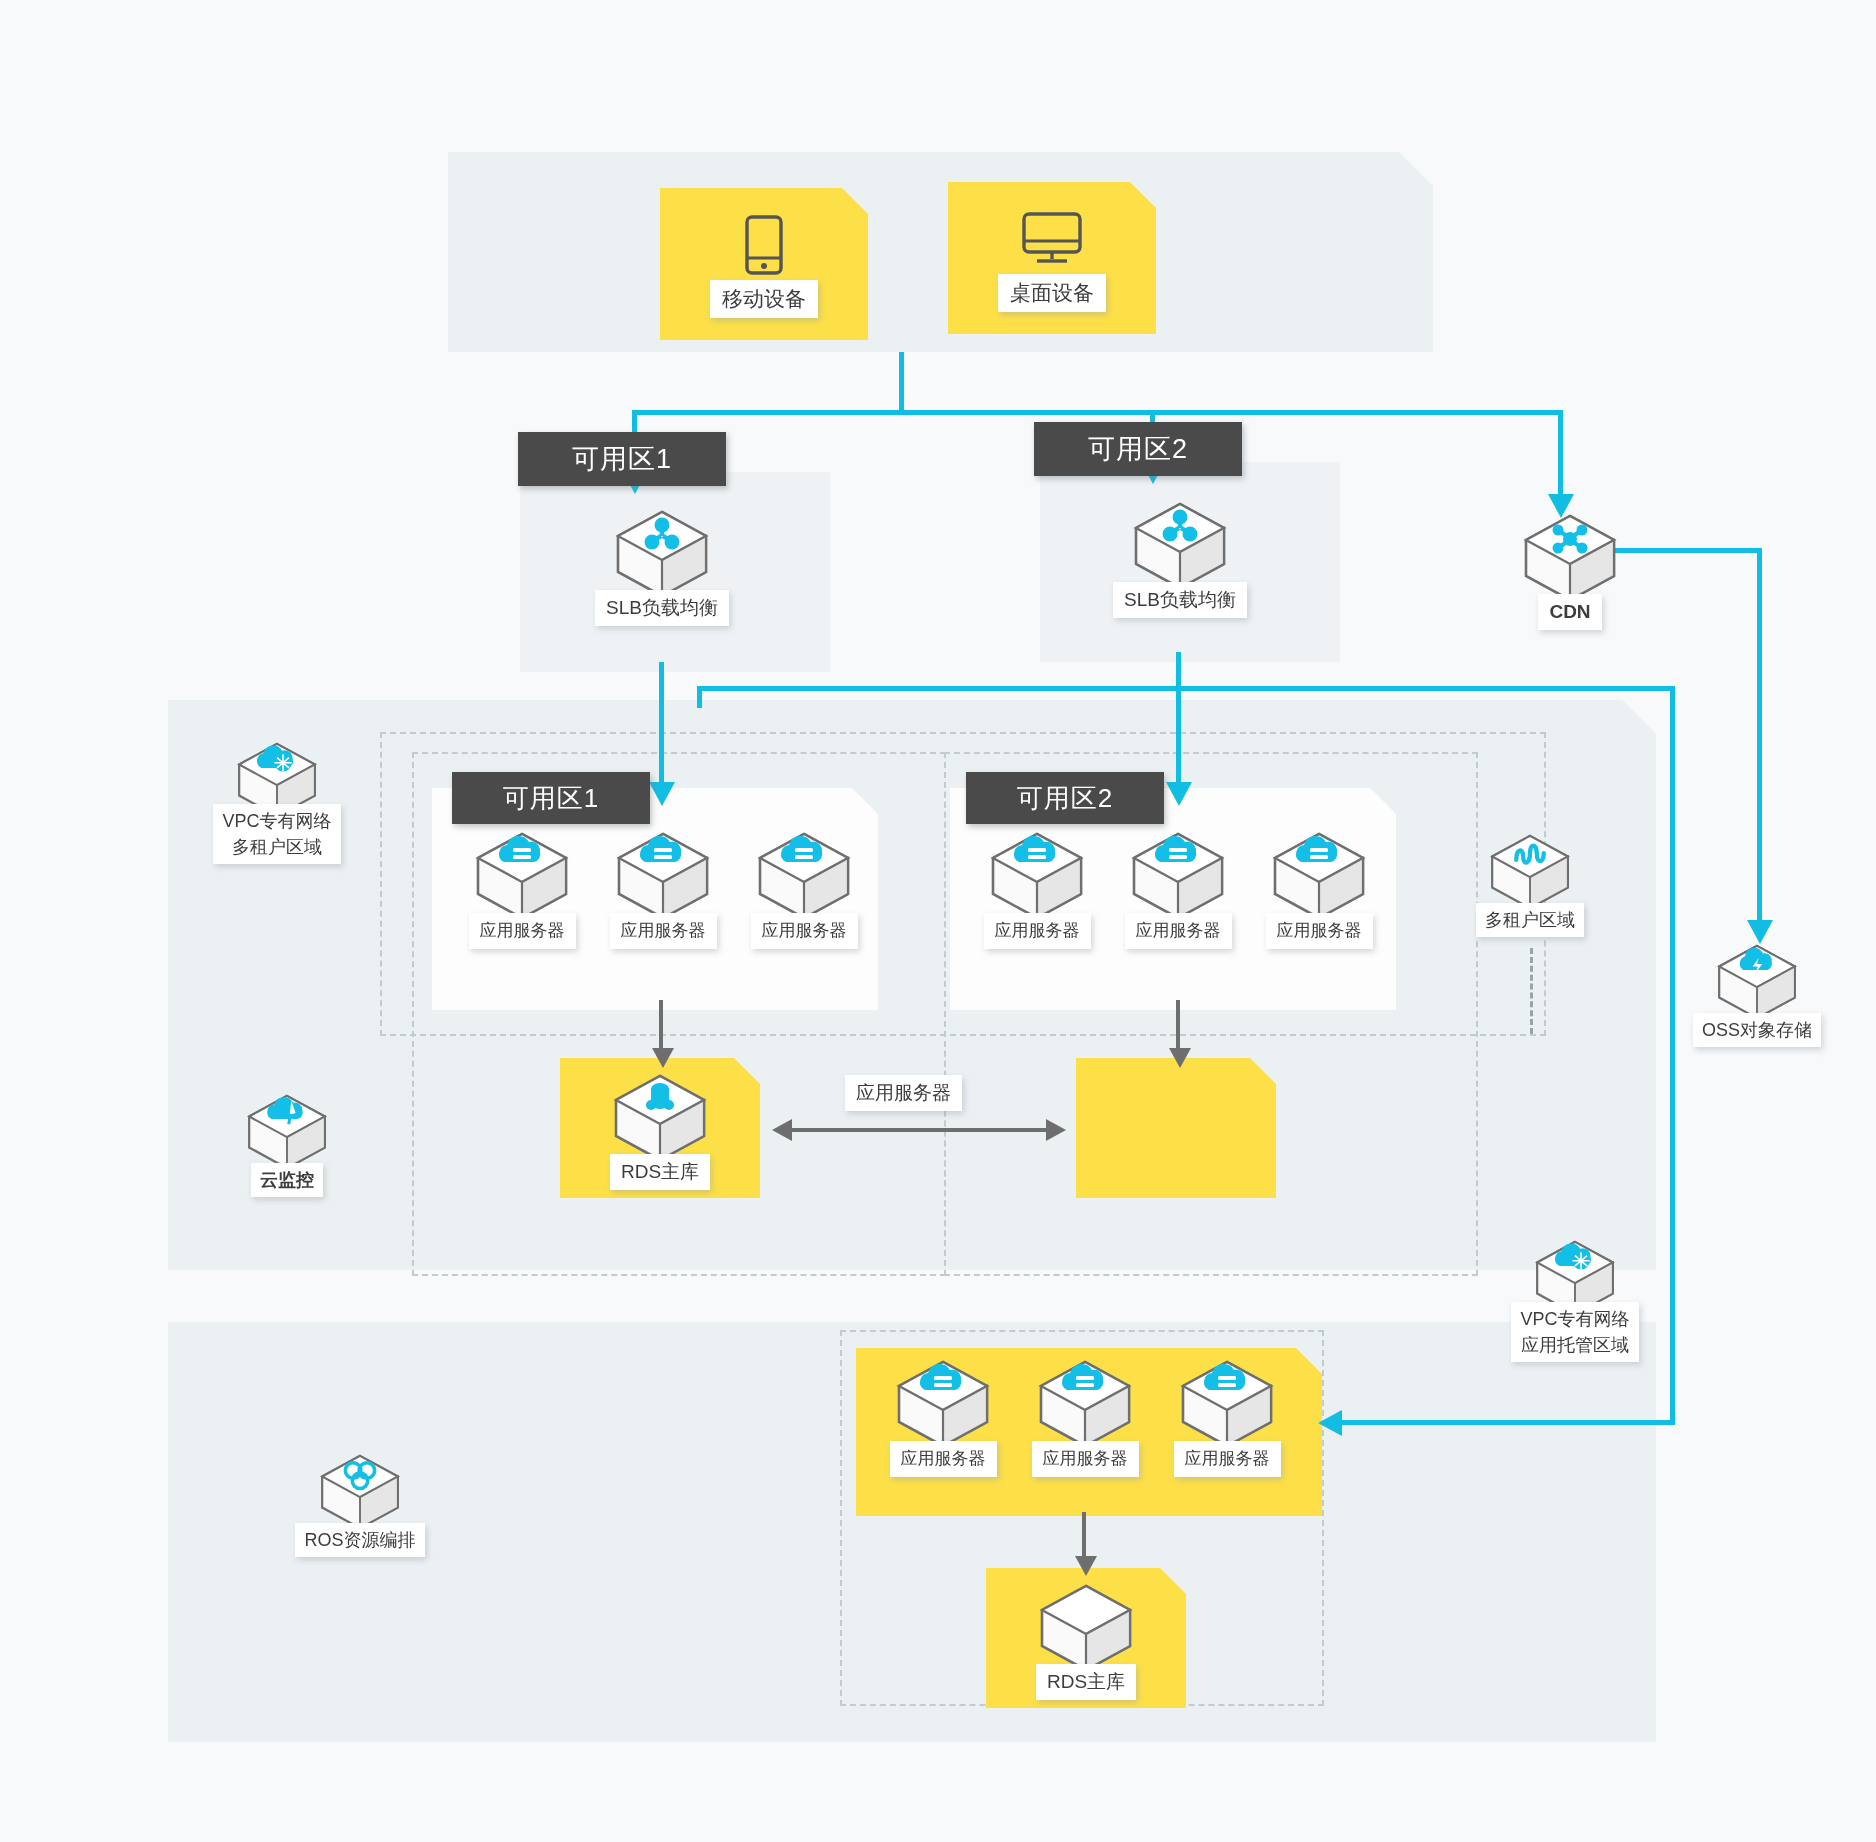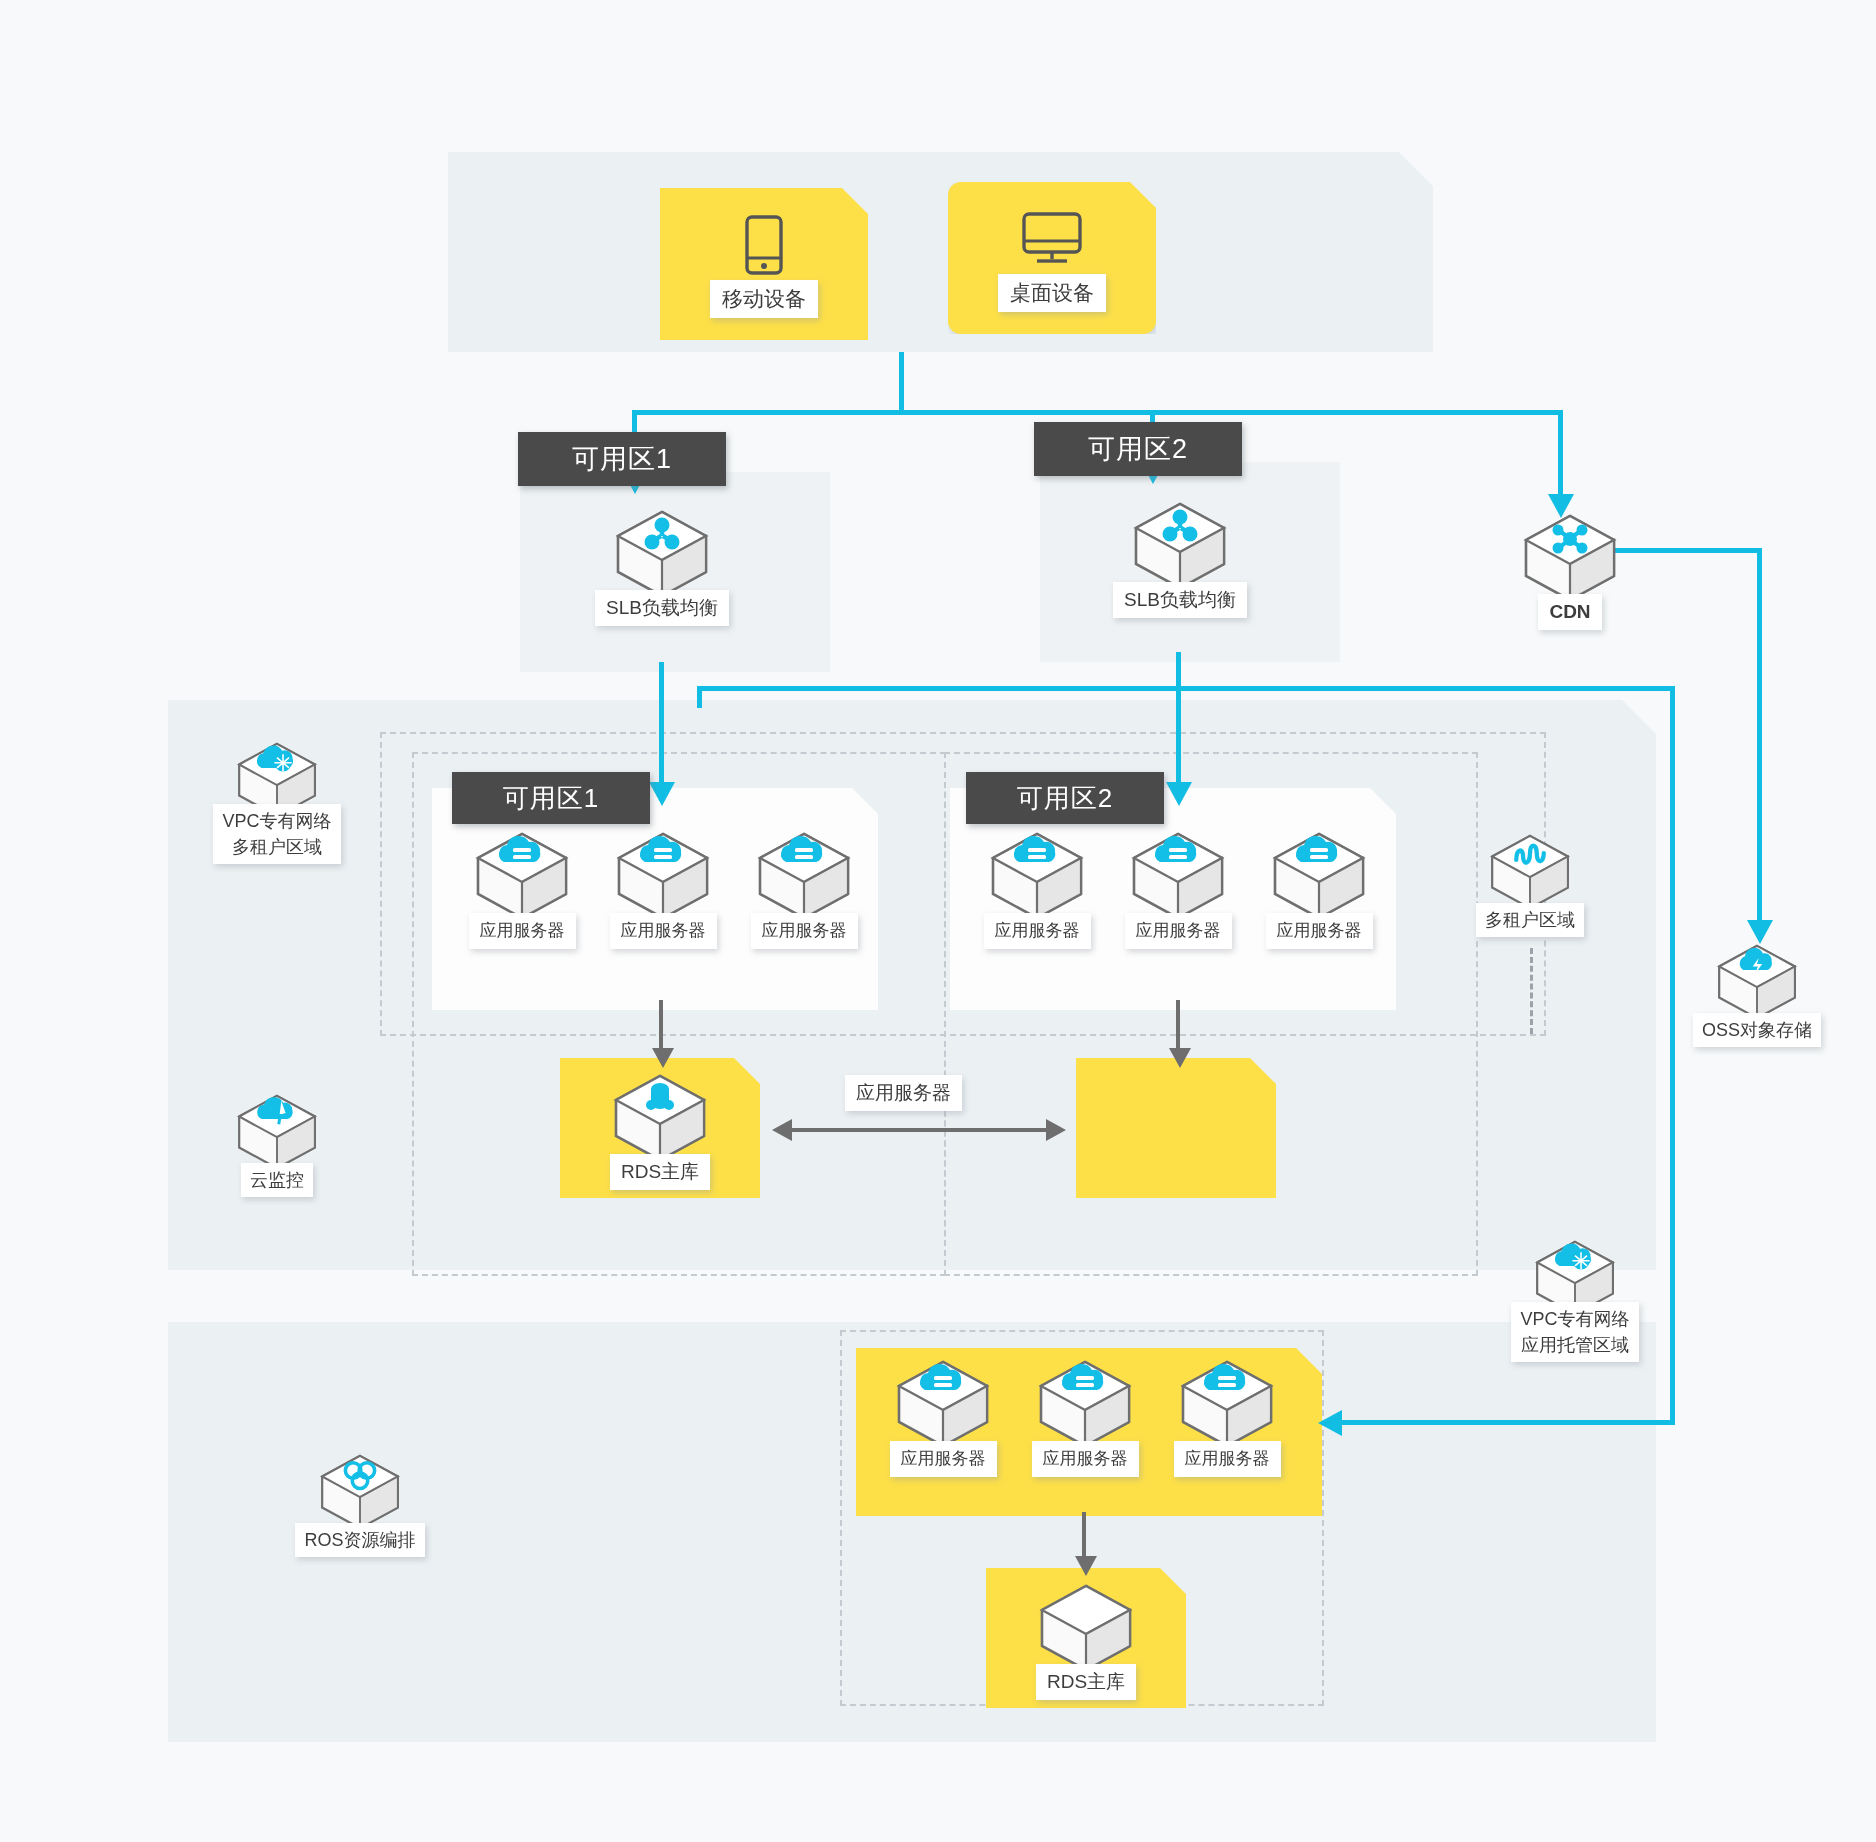--- a/index.html
+++ b/index.html
@@ -133,21 +133,21 @@
         <svg width="40" height="62" viewBox="0 0 40 62">
           <rect x="3" y="3" width="34" height="56" rx="5" fill="none" stroke="#555" stroke-width="3.4"></rect>
           <line x1="3" y1="44" x2="37" y2="44" stroke="#555" stroke-width="3"></line>
           <circle cx="20" cy="52" r="3" fill="#555"></circle>
         </svg>
       </div>
       <div class="lbl">移动设备</div>
     </div>
   </div>
 
-  <div class="card" style="left:948px;top:182px;width:208px;height:152px;border-radius:13px;">
+  <div class="card" style="left:948px;top:182px;width:208px;height:152px;">
     <div class="devicard" style="left:15px;top:8px;">
       <div class="glyph">
         <svg width="62" height="56" viewBox="0 0 62 56">
           <rect x="3" y="3" width="56" height="38" rx="5" fill="none" stroke="#555" stroke-width="3.4"></rect>
           <line x1="3" y1="30" x2="59" y2="30" stroke="#555" stroke-width="3"></line>
           <line x1="31" y1="41" x2="31" y2="48" stroke="#555" stroke-width="3.4"></line>
           <line x1="16" y1="50" x2="46" y2="50" stroke="#555" stroke-width="3.4"></line>
         </svg>
       </div>
       <div class="lbl">桌面设备</div>
@@ -250,21 +250,21 @@
           <circle cx="7" cy="0" r="10" fill="#13bfe6"></circle>
           <path d="M-3,0 h20 M7,-10 v20 M0,-6 L14,6 M0,6 L14,-6" stroke="#ffffff" stroke-width="1.8"></path>
         </g>
       </svg>
     </div>
     <div class="lbl">VPC专有网络
 多租户区域</div>
   </div>
 
 
-  <div class="node sm" style="left:202px;top:1092px;">
+  <div class="node sm" style="left:212px;top:1092px;font-weight:bold;">
     <div class="iso">
       <svg width="86" height="80" viewBox="0 0 100 92">
         <polygon points="50,4 94,28 94,64 50,88 6,64 6,28" fill="#fafafa" stroke="#6f6f6f" stroke-width="2.6"></polygon>
         <polygon points="50,4 94,28 50,52 6,28" fill="#ffffff" stroke="#6f6f6f" stroke-width="2.4"></polygon>
         <polygon points="50,52 94,28 94,64 50,88" fill="#e6e6e6" stroke="#6f6f6f" stroke-width="2.2"></polygon>
         <g transform="translate(50,26)">
           <path d="M-18,5 a9,9 0 0 1 3,-17 a12,12 0 0 1 22,-2 a9,9 0 0 1 11,9 a8,8 0 0 1 -6,10 Z" fill="#13bfe6"></path>
           <path d="M5,-16 L10,-2 L3,0 Z" fill="#ffffff"></path>
           <path d="M4,-1 L2,11" stroke="#13bfe6" stroke-width="3.5"></path>
         </g>

